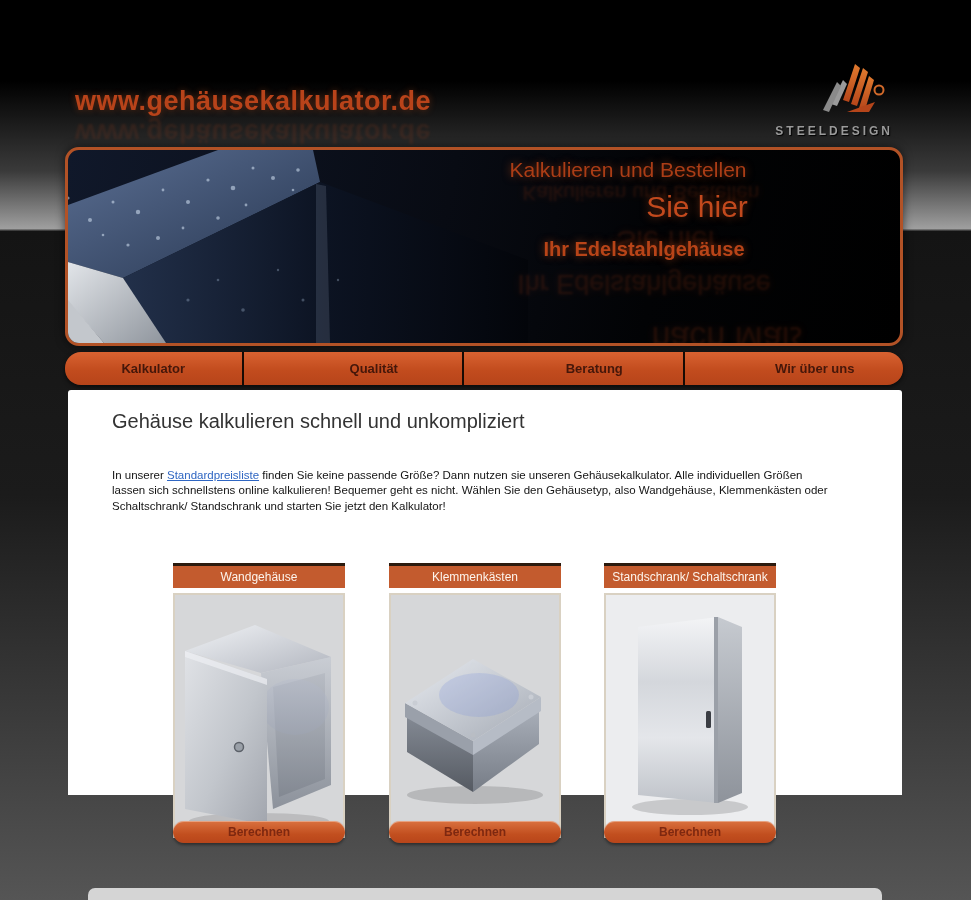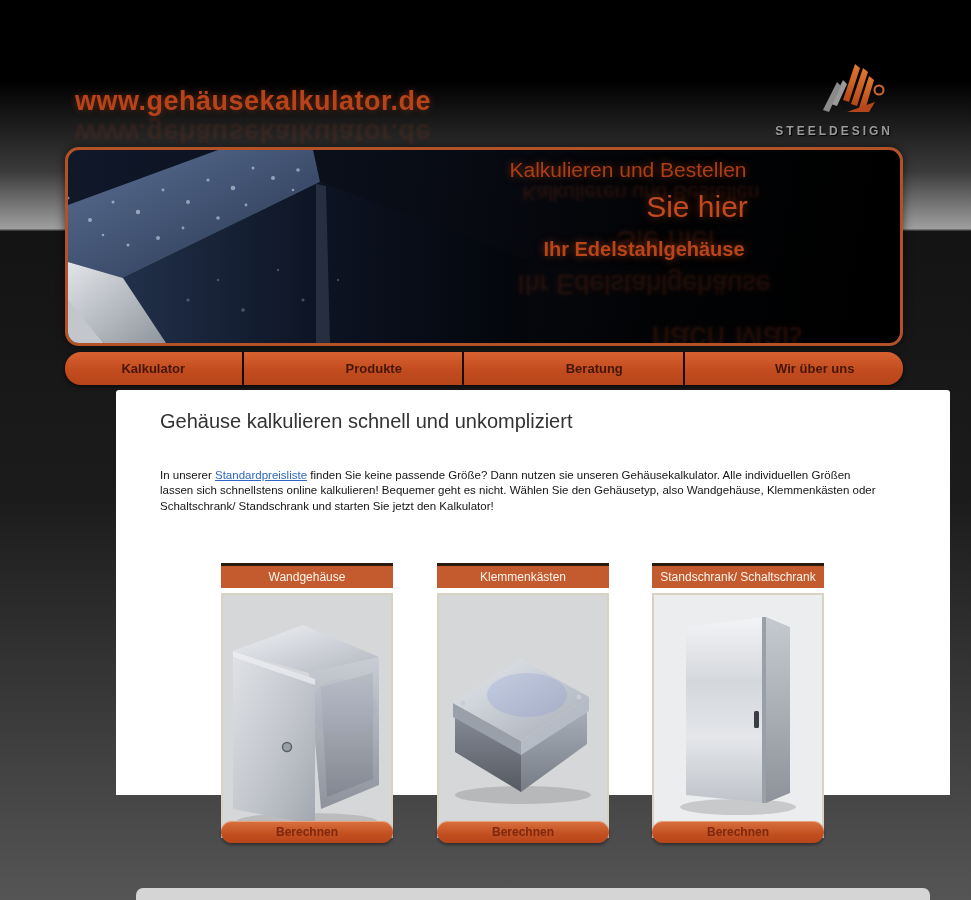--- a/index.html
+++ b/index.html
@@ -36,21 +36,21 @@
 
   
   .nav{position:absolute;left:65px;top:352px;width:838px;height:33px;border-radius:16px;overflow:hidden;
     display:flex;background:linear-gradient(180deg,#d86231 0%,#c24c1e 55%,#b7441a 100%);
     box-shadow:0 2px 4px rgba(0,0,0,.6);gap:42px;}
   .nav-item{flex:1;display:flex;align-items:center;justify-content:center;cursor:pointer;
     border-right:2px solid #170a03;font-size:13px;font-weight:bold;color:#45170a;}
   .nav-item:last-child{border-right:none;}
 
   
-  .content{position:absolute;left:68px;top:390px;width:834px;height:405px;background:#fff;border-radius:3px 3px 0 0;margin-left:48px;}
+  .content{position:absolute;left:68px;top:390px;width:834px;height:405px;background:#fff;border-radius:3px 3px 0 0;}
   .page-title{position:absolute;left:44px;top:20px;font-size:20px;font-weight:400;color:#333;margin:0;}
   .intro{position:absolute;left:44px;top:66px;width:722px;font-size:11.5px;line-height:1.35;color:#141414;}
   .intro a{color:#2f66c2;text-decoration:underline;cursor:pointer;}
 
   .product{position:absolute;width:172px;}
   .p0{left:105px;} .p1{left:321px;} .p2{left:536px;}
   .product-header{position:absolute;left:0;top:173px;width:172px;height:25px;box-sizing:border-box;
     border-top:3px solid #2b1a0e;background:#c35b2e;color:#fdf4ec;font-size:12px;
     display:flex;align-items:center;justify-content:center;white-space:nowrap;}
   .product-img{position:absolute;left:0;top:203px;width:172px;height:245px;box-sizing:border-box;
@@ -149,21 +149,21 @@
     <div class="banner-line refl bl1r">Kalkulieren und Bestellen</div>
     <div class="banner-line bl2">Sie hier</div>
     <div class="banner-line refl bl2r">Sie hier</div>
     <div class="banner-line bl3">Ihr Edelstahlgehäuse</div>
     <div class="banner-line refl bl3r">Ihr Edelstahlgehäuse</div>
     <div class="banner-line refl bl4r">nach Maß</div>
   </div>
 
   <div class="nav">
     <div class="nav-item">Kalkulator</div>
-    <div class="nav-item">Produkte</div>
+    <div class="nav-item">Qualität</div>
     <div class="nav-item">Beratung</div>
     <div class="nav-item">Wir über uns</div>
   </div>
 
   <div class="content">
     <h1 class="page-title">Gehäuse kalkulieren schnell und unkompliziert</h1>
 
     <p class="intro"><span>In unserer </span><a>Standardpreisliste</a><span> finden Sie keine passende Größe? Dann nutzen sie unseren Gehäusekalkulator. Alle individuellen Größen lassen sich schnellstens online kalkulieren! Bequemer geht es nicht. Wählen Sie den Gehäusetyp, also Wandgehäuse, Klemmenkästen oder Schaltschrank/ Standschrank und starten Sie jetzt den Kalkulator!</span></p>
 
     <div class="product p0">

